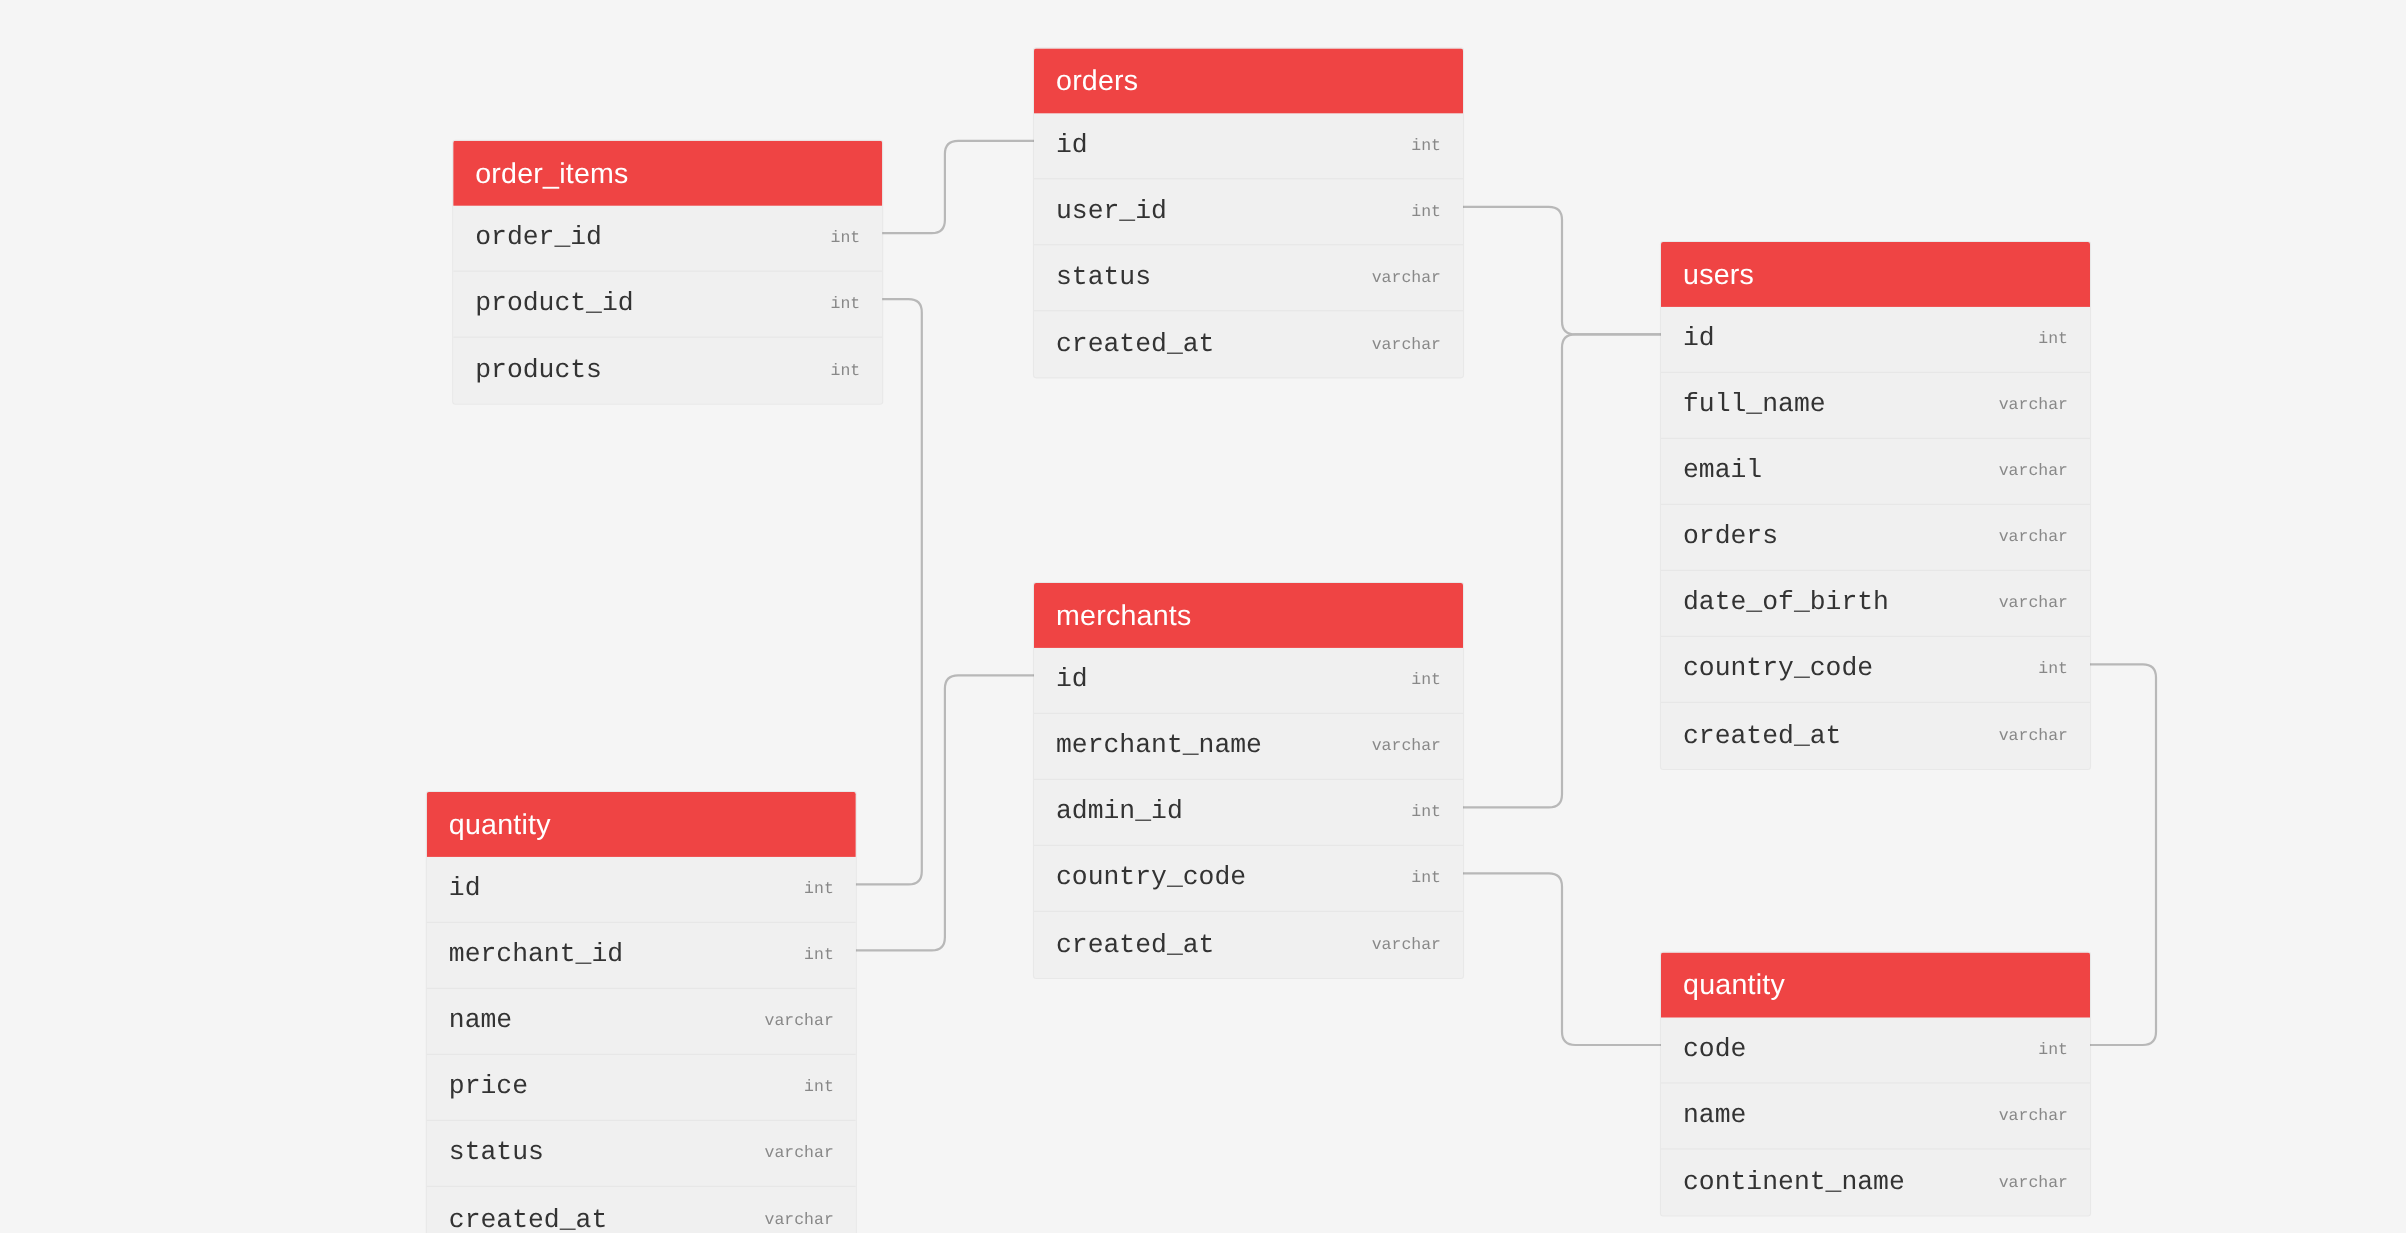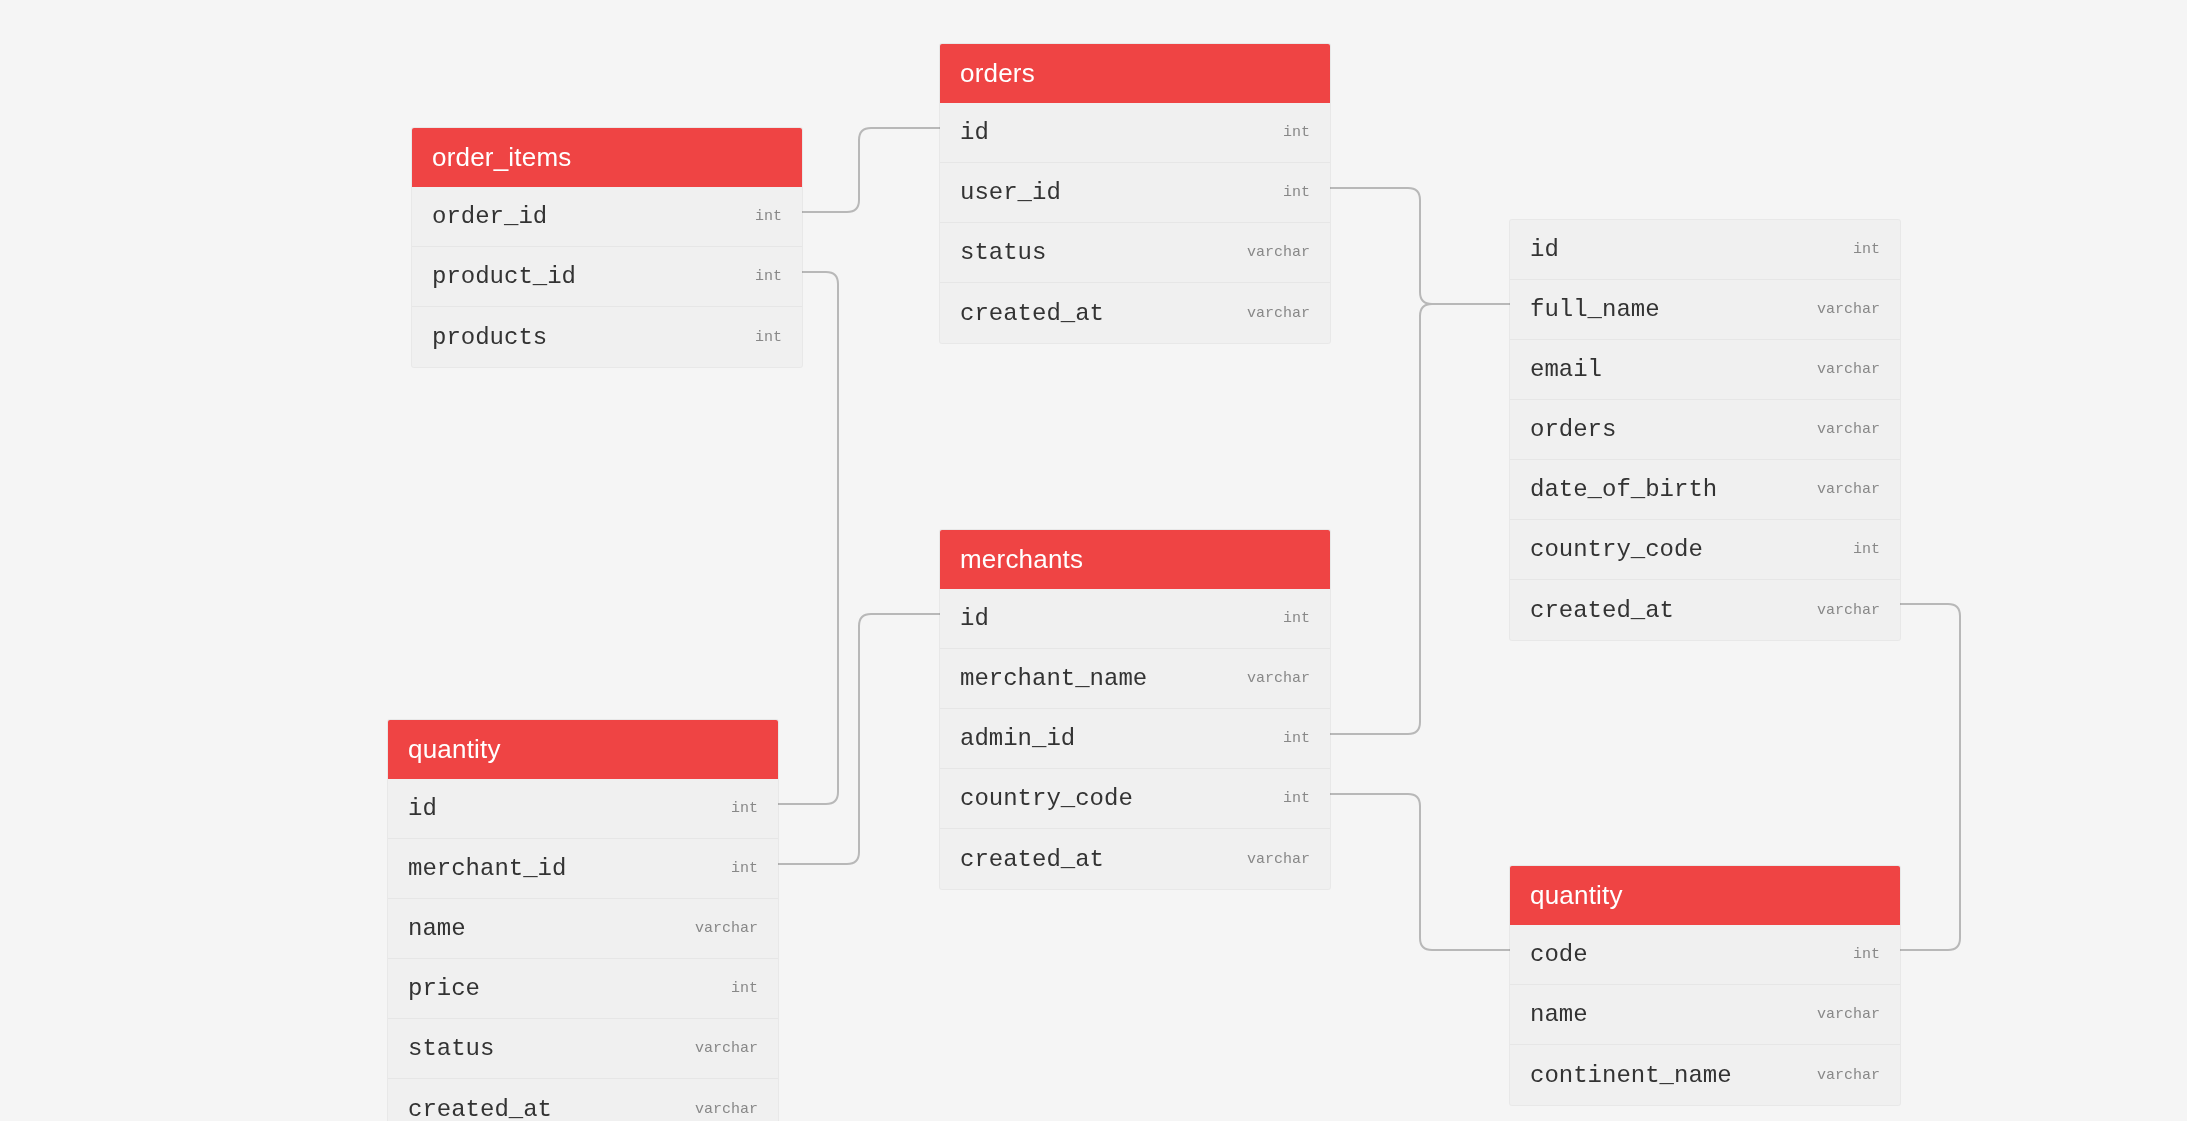--- a/index.html
+++ b/index.html
@@ -147,20 +147,21 @@
       <div class="row">
         <span class="col-name">status</span>
         <span class="col-type">varchar</span>
       </div>
       <div class="row">
         <span class="col-name">created_at</span>
         <span class="col-type">varchar</span>
       </div>
     </div>
     <div class="table" style="left: 1510px; top: 220px; width: 390px;">
+      <div class="table-header">users</div>
       <div class="row">
         <span class="col-name">id</span>
         <span class="col-type">int</span>
       </div>
       <div class="row">
         <span class="col-name">full_name</span>
         <span class="col-type">varchar</span>
       </div>
       <div class="row">
         <span class="col-name">email</span>

